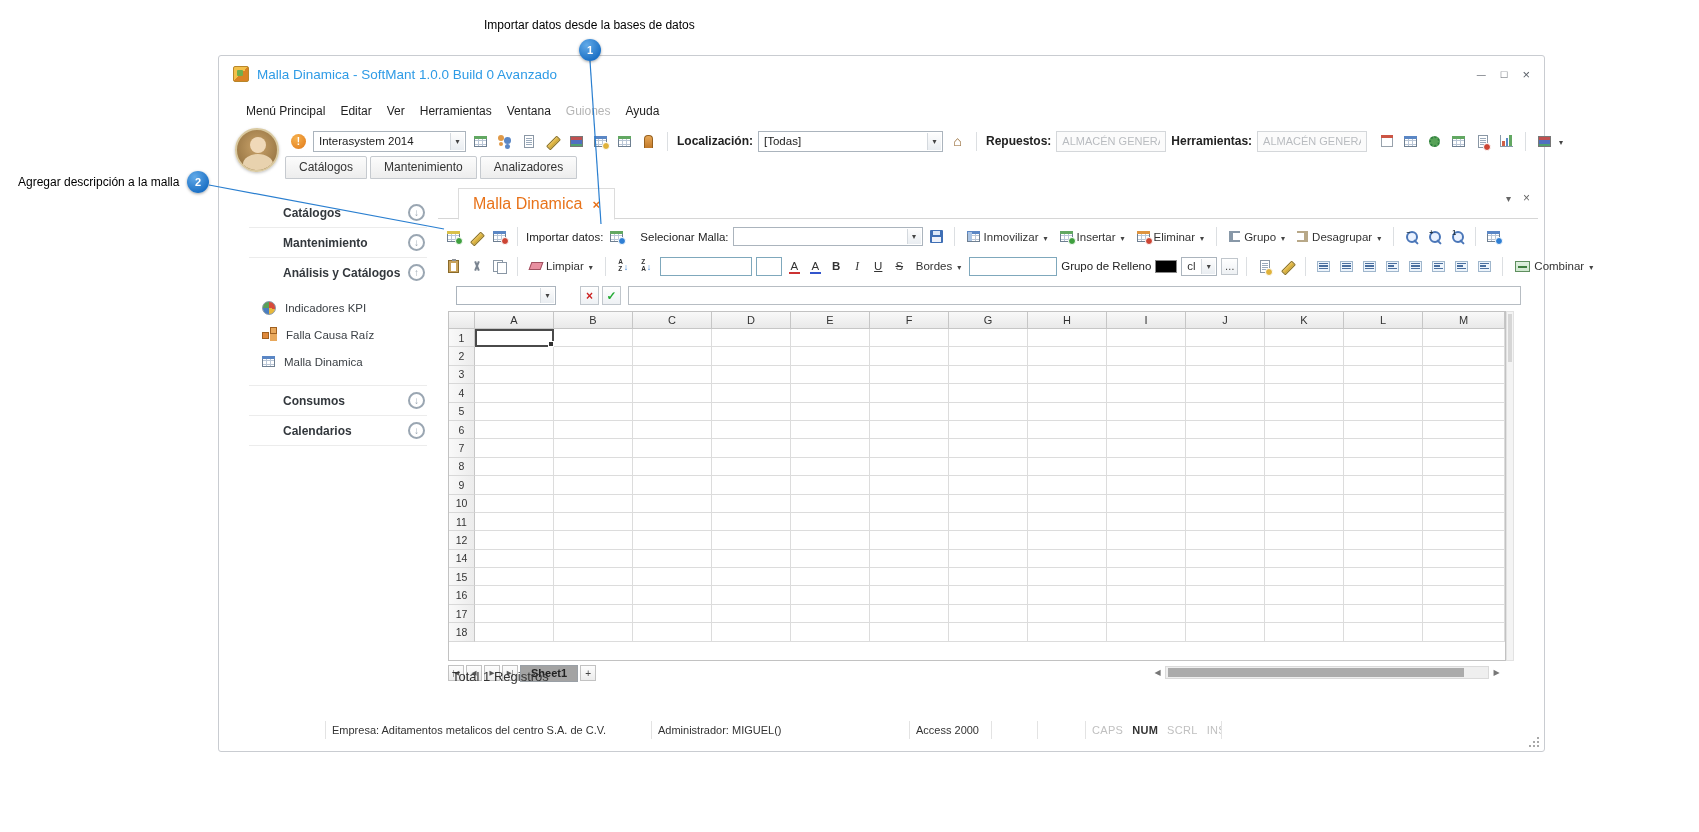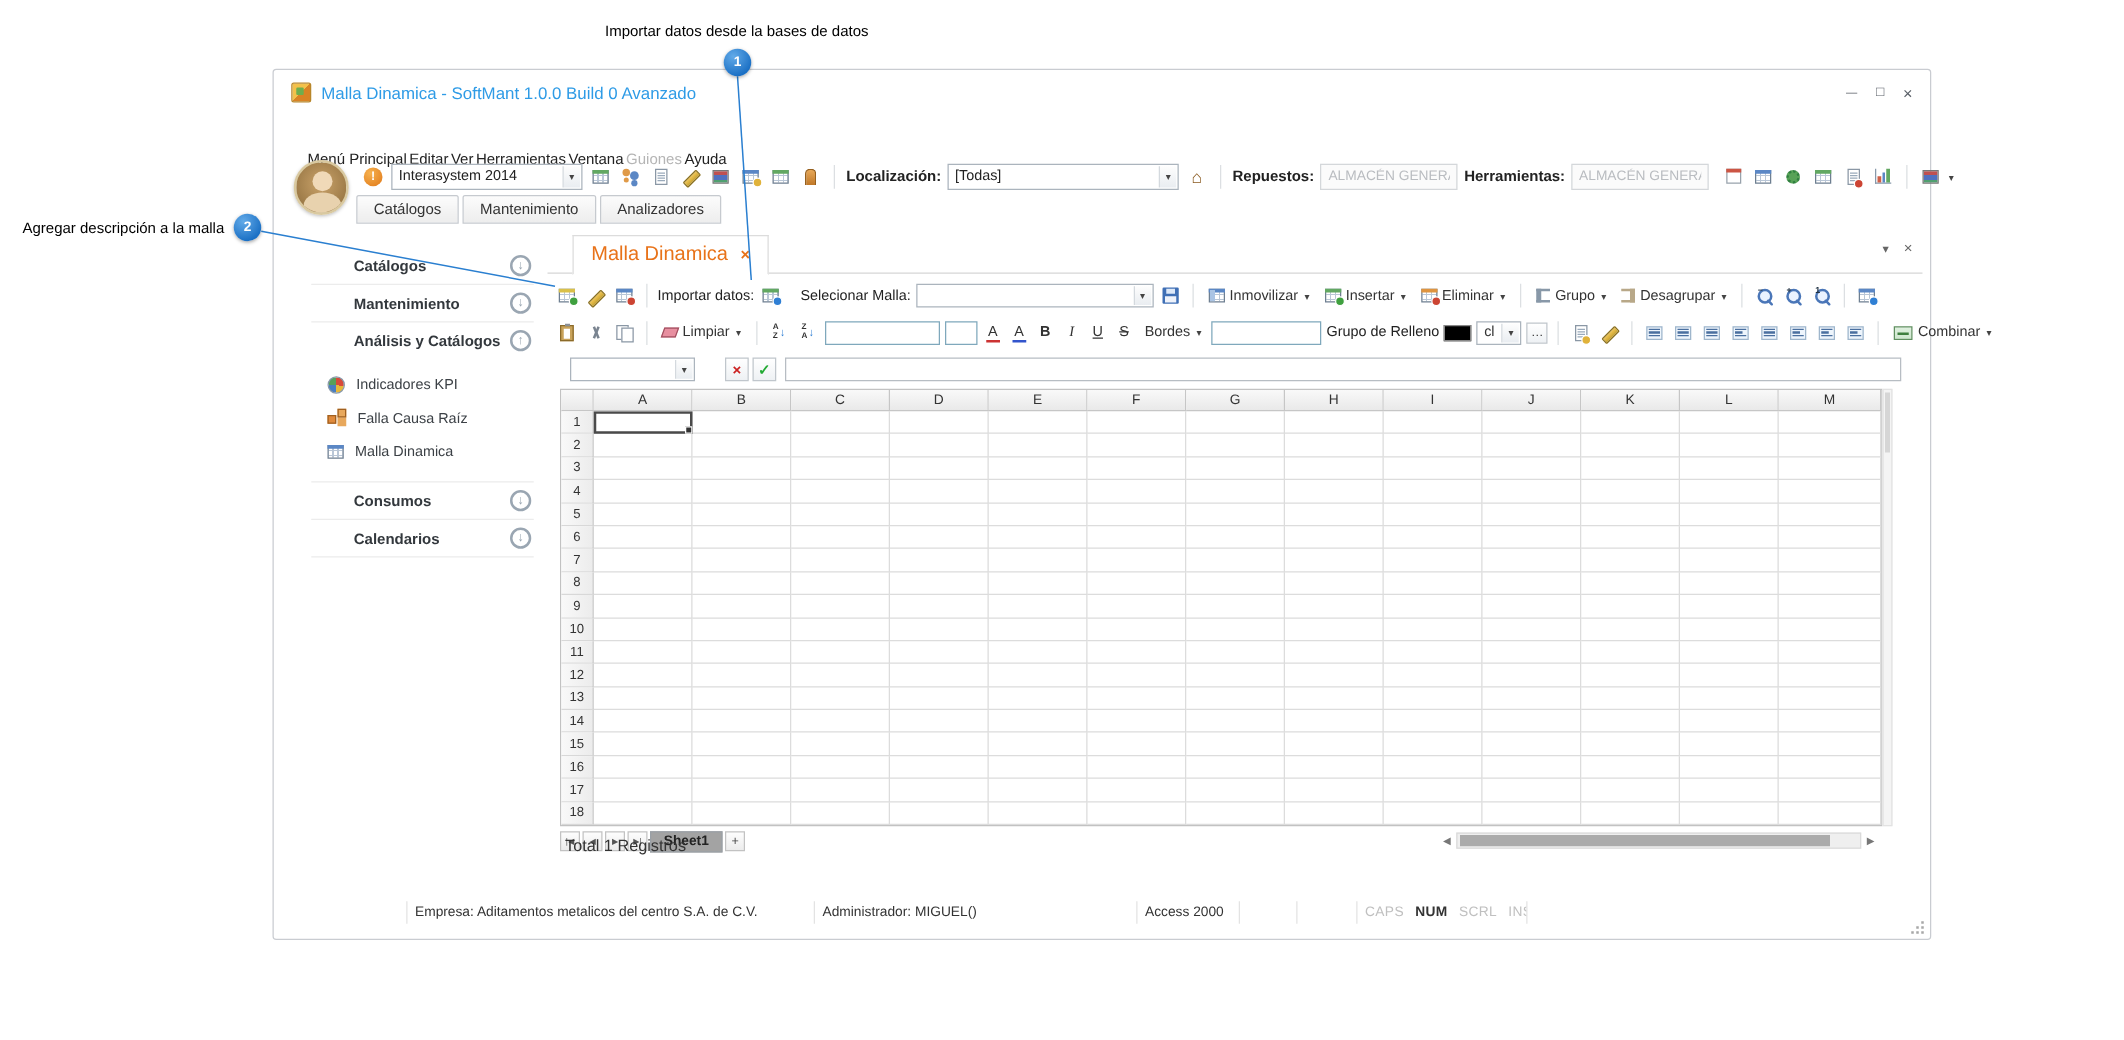--- a/index.html
+++ b/index.html
@@ -28,21 +28,21 @@
   background:linear-gradient(135deg,#f3c14b 0 50%,#d98324 50%);border:1px solid #b8862a;position:relative}
 .appicon::before{content:"";position:absolute;left:3px;top:3px;width:6px;height:6px;background:#6fae4e;border-radius:1px}
 .wtitle{color:#2e9be6;font-size:13.5px}
 .wctl{margin-left:auto;display:flex;gap:15px;color:#5a6068;font-size:11px;align-items:center}
 .wctl span{cursor:default}
 .wmin::before{content:"—";font-size:9px}
 .wmax::before{content:"□";font-size:11px}
 .wclose::before{content:"×";font-size:13px}
 
 
-.menubar{position:absolute;left:0;top:61px;height:20px;display:flex;gap:2px;padding-left:27px;align-items:center}
+.menubar{position:absolute;left:0;top:45px;height:20px;display:flex;gap:15px;padding-left:27px;align-items:center}
 .menubar span{color:#222}
 .menubar span.dis{color:#b5b5b5}
 
 
 .tb{position:absolute;left:0;top:68px;right:0;height:34px;display:flex;align-items:center;gap:5px;
   padding:0 12px 0 70px;font-size:12px}
 .avatar{position:absolute;left:16px;top:72px;width:44px;height:44px;border-radius:50%;
   border:2px solid #d9c9a0;box-shadow:0 1px 3px rgba(0,0,0,.25);z-index:3;
   background:radial-gradient(circle at 50% 42%,#caa36a,#8a6a3a);overflow:hidden}
 .avatar::before{content:"";position:absolute;left:13px;top:7px;width:16px;height:16px;border-radius:50%;background:#f0d9b8}
@@ -834,36 +834,20 @@
             <div class="gcell"></div>
             <div class="gcell"></div>
             <div class="gcell"></div>
             <div class="gcell"></div>
             <div class="gcell"></div>
             <div class="gcell"></div>
             <div class="gcell"></div>
             <div class="gcell"></div>
           </div>
           <div class="grow">
-            <div class="grh">13</div>
-            <div class="gcell"></div>
-            <div class="gcell"></div>
-            <div class="gcell"></div>
-            <div class="gcell"></div>
-            <div class="gcell"></div>
-            <div class="gcell"></div>
-            <div class="gcell"></div>
-            <div class="gcell"></div>
-            <div class="gcell"></div>
-            <div class="gcell"></div>
-            <div class="gcell"></div>
-            <div class="gcell"></div>
-            <div class="gcell"></div>
-          </div>
-          <div class="grow">
             <div class="grh">14</div>
             <div class="gcell"></div>
             <div class="gcell"></div>
             <div class="gcell"></div>
             <div class="gcell"></div>
             <div class="gcell"></div>
             <div class="gcell"></div>
             <div class="gcell"></div>
             <div class="gcell"></div>
             <div class="gcell"></div>

